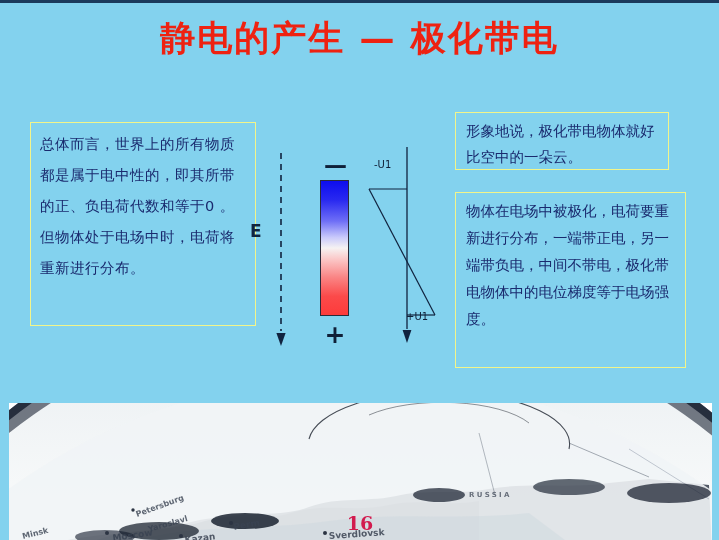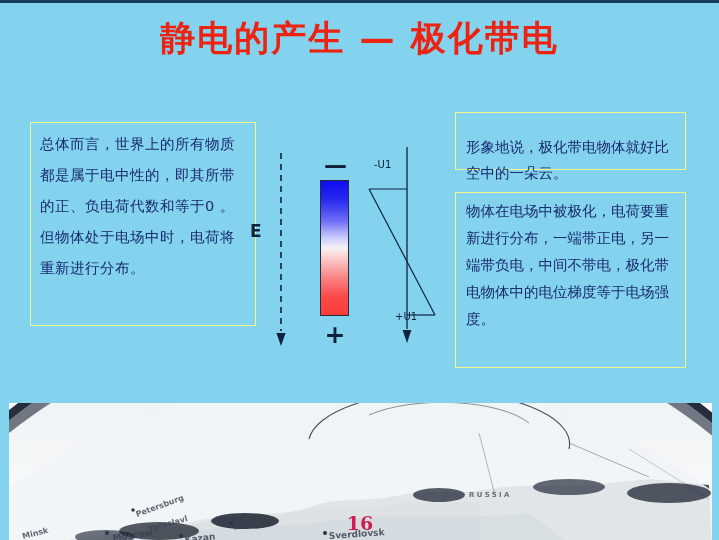--- a/index.html
+++ b/index.html
@@ -54,23 +54,23 @@
     top: 119px;
     width: 226px;
     height: 204px;
     padding: 6px 18px 0 9px;
     line-height: 31px;
     letter-spacing: 0.5px;
   }
   #box-cloud {
     left: 455px;
     top: 109px;
-    width: 231px;
+    width: 214px;
     height: 58px;
-    padding: 21px 10px 0 10px;
+    padding: 5px 10px 0 10px;
     line-height: 26px;
   }
   #box-polar {
     left: 455px;
     top: 189px;
     width: 231px;
     height: 176px;
     padding: 5px 2px 0 10px;
     line-height: 27px;
   }
@@ -150,21 +150,21 @@
     height: 200px;
   }
   .glabel {
     position: absolute;
     font-family: "DejaVu Sans", sans-serif;
     font-size: 10px;
     color: #0f2038;
     white-space: nowrap;
   }
   #lbl-minus-u1 { left: 134px; top: 16px; }
-  #lbl-plus-u1  { left: 155px; top: 168px; }
+  #lbl-plus-u1  { left: 166px; top: 168px; }
 
   
   #picture {
     position: absolute;
     left: 9px;
     top: 400px;
     width: 703px;
     height: 140px;
     background: #ffffff;
     overflow: hidden;

